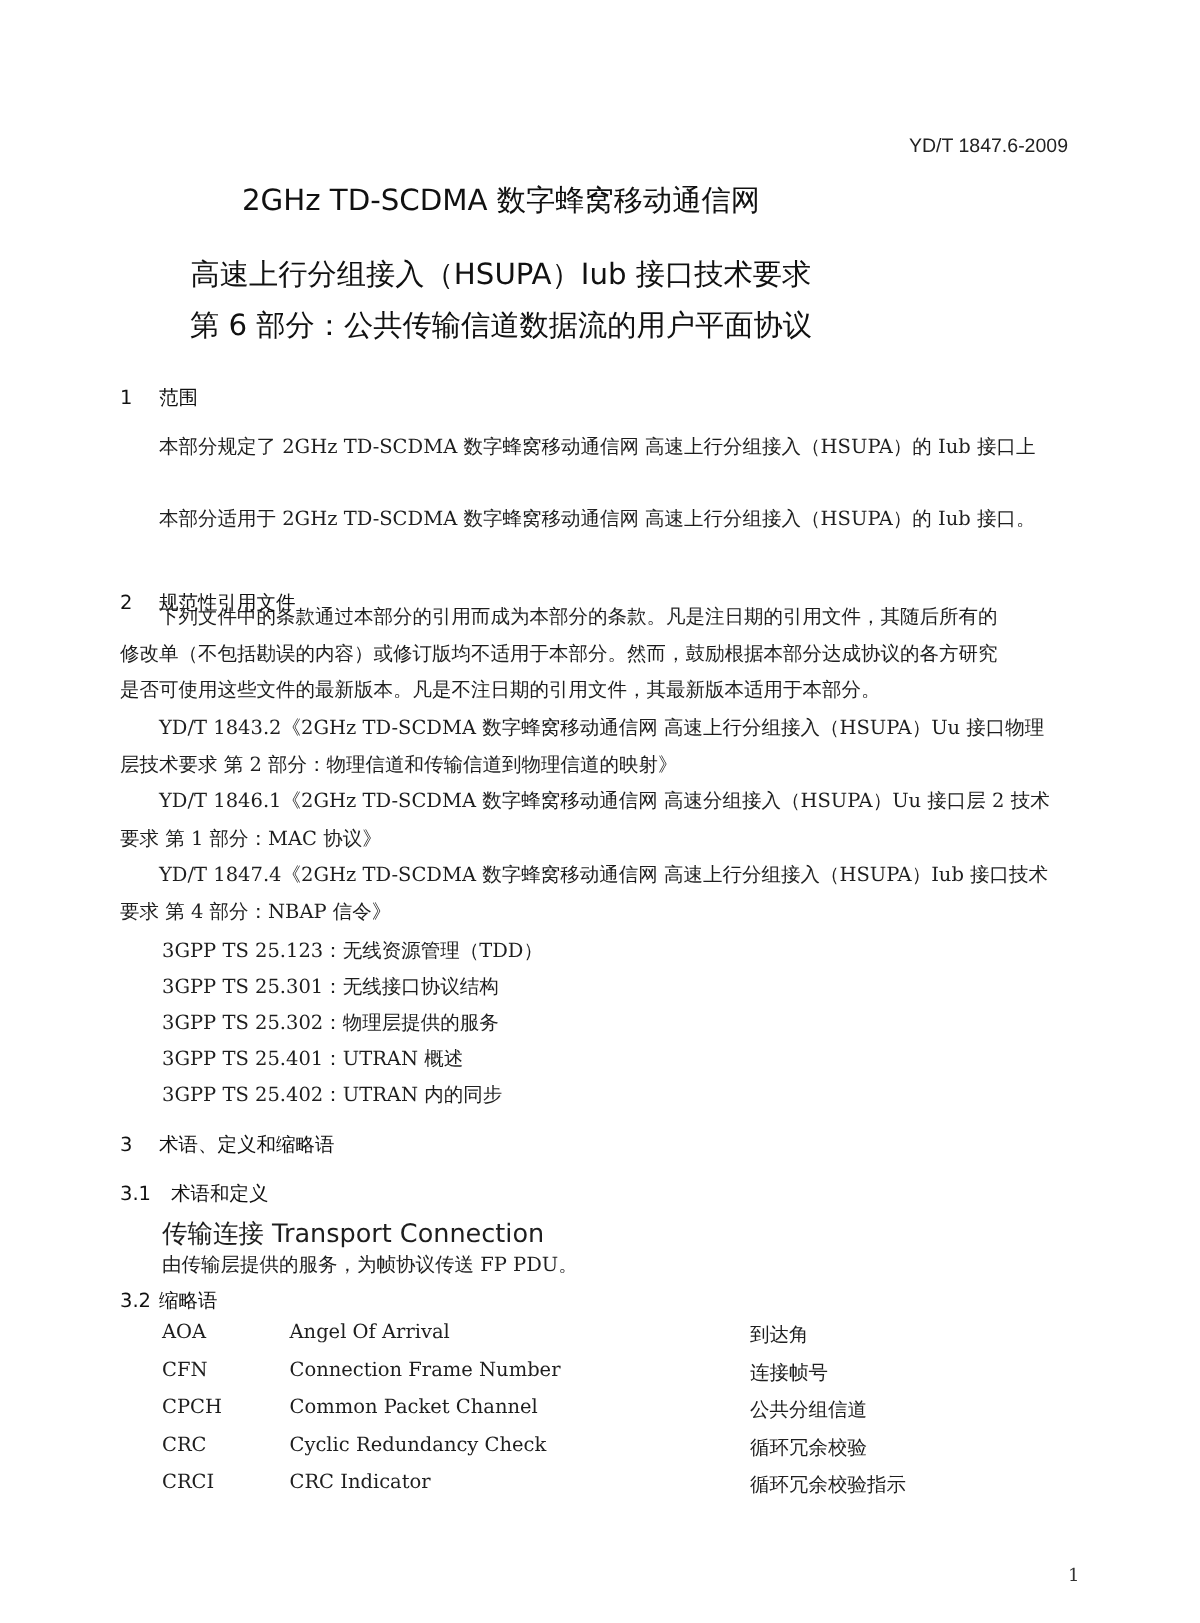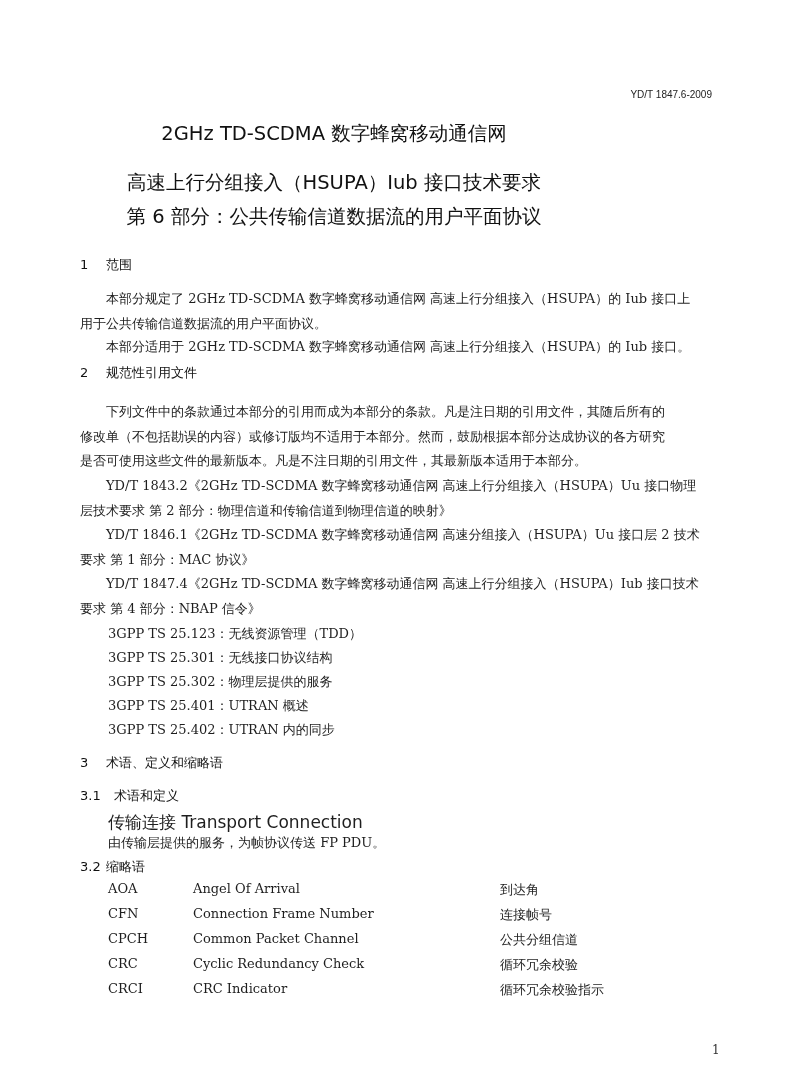--- a/index.html
+++ b/index.html
@@ -5,21 +5,21 @@
   html, body { margin: 0; padding: 0; background: #ffffff; }
   body {
     width: 800px; height: 1082px; position: relative; overflow: hidden;
     font-family: "DejaVu Serif", "Liberation Serif", serif;
     color: #1e1e1e;
   }
   .page { position: absolute; left: 0; top: 0; width: 800px; height: 1082px; }
   .std-code {
     position: absolute; right: 88px; top: 89px;
     font-family: "Liberation Sans", "DejaVu Sans", sans-serif;
-    font-size: 10px; color: #222;
+    font-size: 13px; color: #222;
   }
   .watermark {
     position: absolute; left: 205px; top: 128px;
     font-family: "Liberation Sans", "DejaVu Sans", sans-serif;
     font-weight: bold; font-size: 104px; letter-spacing: 2px;
     color: #d9d9d9; line-height: 1; z-index: 0;
   }
   .title-line {
     position: absolute; left: 0; width: 668px; text-align: center;
     font-family: "DejaVu Sans", "Liberation Sans", sans-serif;
@@ -68,27 +68,26 @@
 
   <div class="title-line t1">2GHz TD-SCDMA 数字蜂窝移动通信网</div>
   <div class="title-line t2">高速上行分组接入（HSUPA）Iub 接口技术要求</div>
   <div class="title-line t3">第 6 部分：公共传输信道数据流的用户平面协议</div>
 
   <div class="heading" style="top:256px;">
     <span class="num">1</span><span>范围</span>
   </div>
   <div class="para" style="top:287px;">
     <span class="line indent">本部分规定了 2GHz TD-SCDMA 数字蜂窝移动通信网 高速上行分组接入（HSUPA）的 Iub 接口上</span>
-    <span class="line">用于公共传输信道数据流的用户平面协议。</span>
   </div>
   <div class="para" style="top:335px;">
     <span class="line indent">本部分适用于 2GHz TD-SCDMA 数字蜂窝移动通信网 高速上行分组接入（HSUPA）的 Iub 接口。</span>
   </div>
 
-  <div class="heading" style="top:364px;">
+  <div class="heading" style="top:393px;">
     <span class="num">2</span><span>规范性引用文件</span>
   </div>
   <div class="para" style="top:400px;">
     <span class="line indent">下列文件中的条款通过本部分的引用而成为本部分的条款。凡是注日期的引用文件，其随后所有的</span>
     <span class="line">修改单（不包括勘误的内容）或修订版均不适用于本部分。然而，鼓励根据本部分达成协议的各方研究</span>
     <span class="line">是否可使用这些文件的最新版本。凡是不注日期的引用文件，其最新版本适用于本部分。</span>
   </div>
 
   <div class="para" style="top:474px;">
     <span class="line indent">YD/T 1843.2《2GHz TD-SCDMA 数字蜂窝移动通信网 高速上行分组接入（HSUPA）Uu 接口物理</span>

